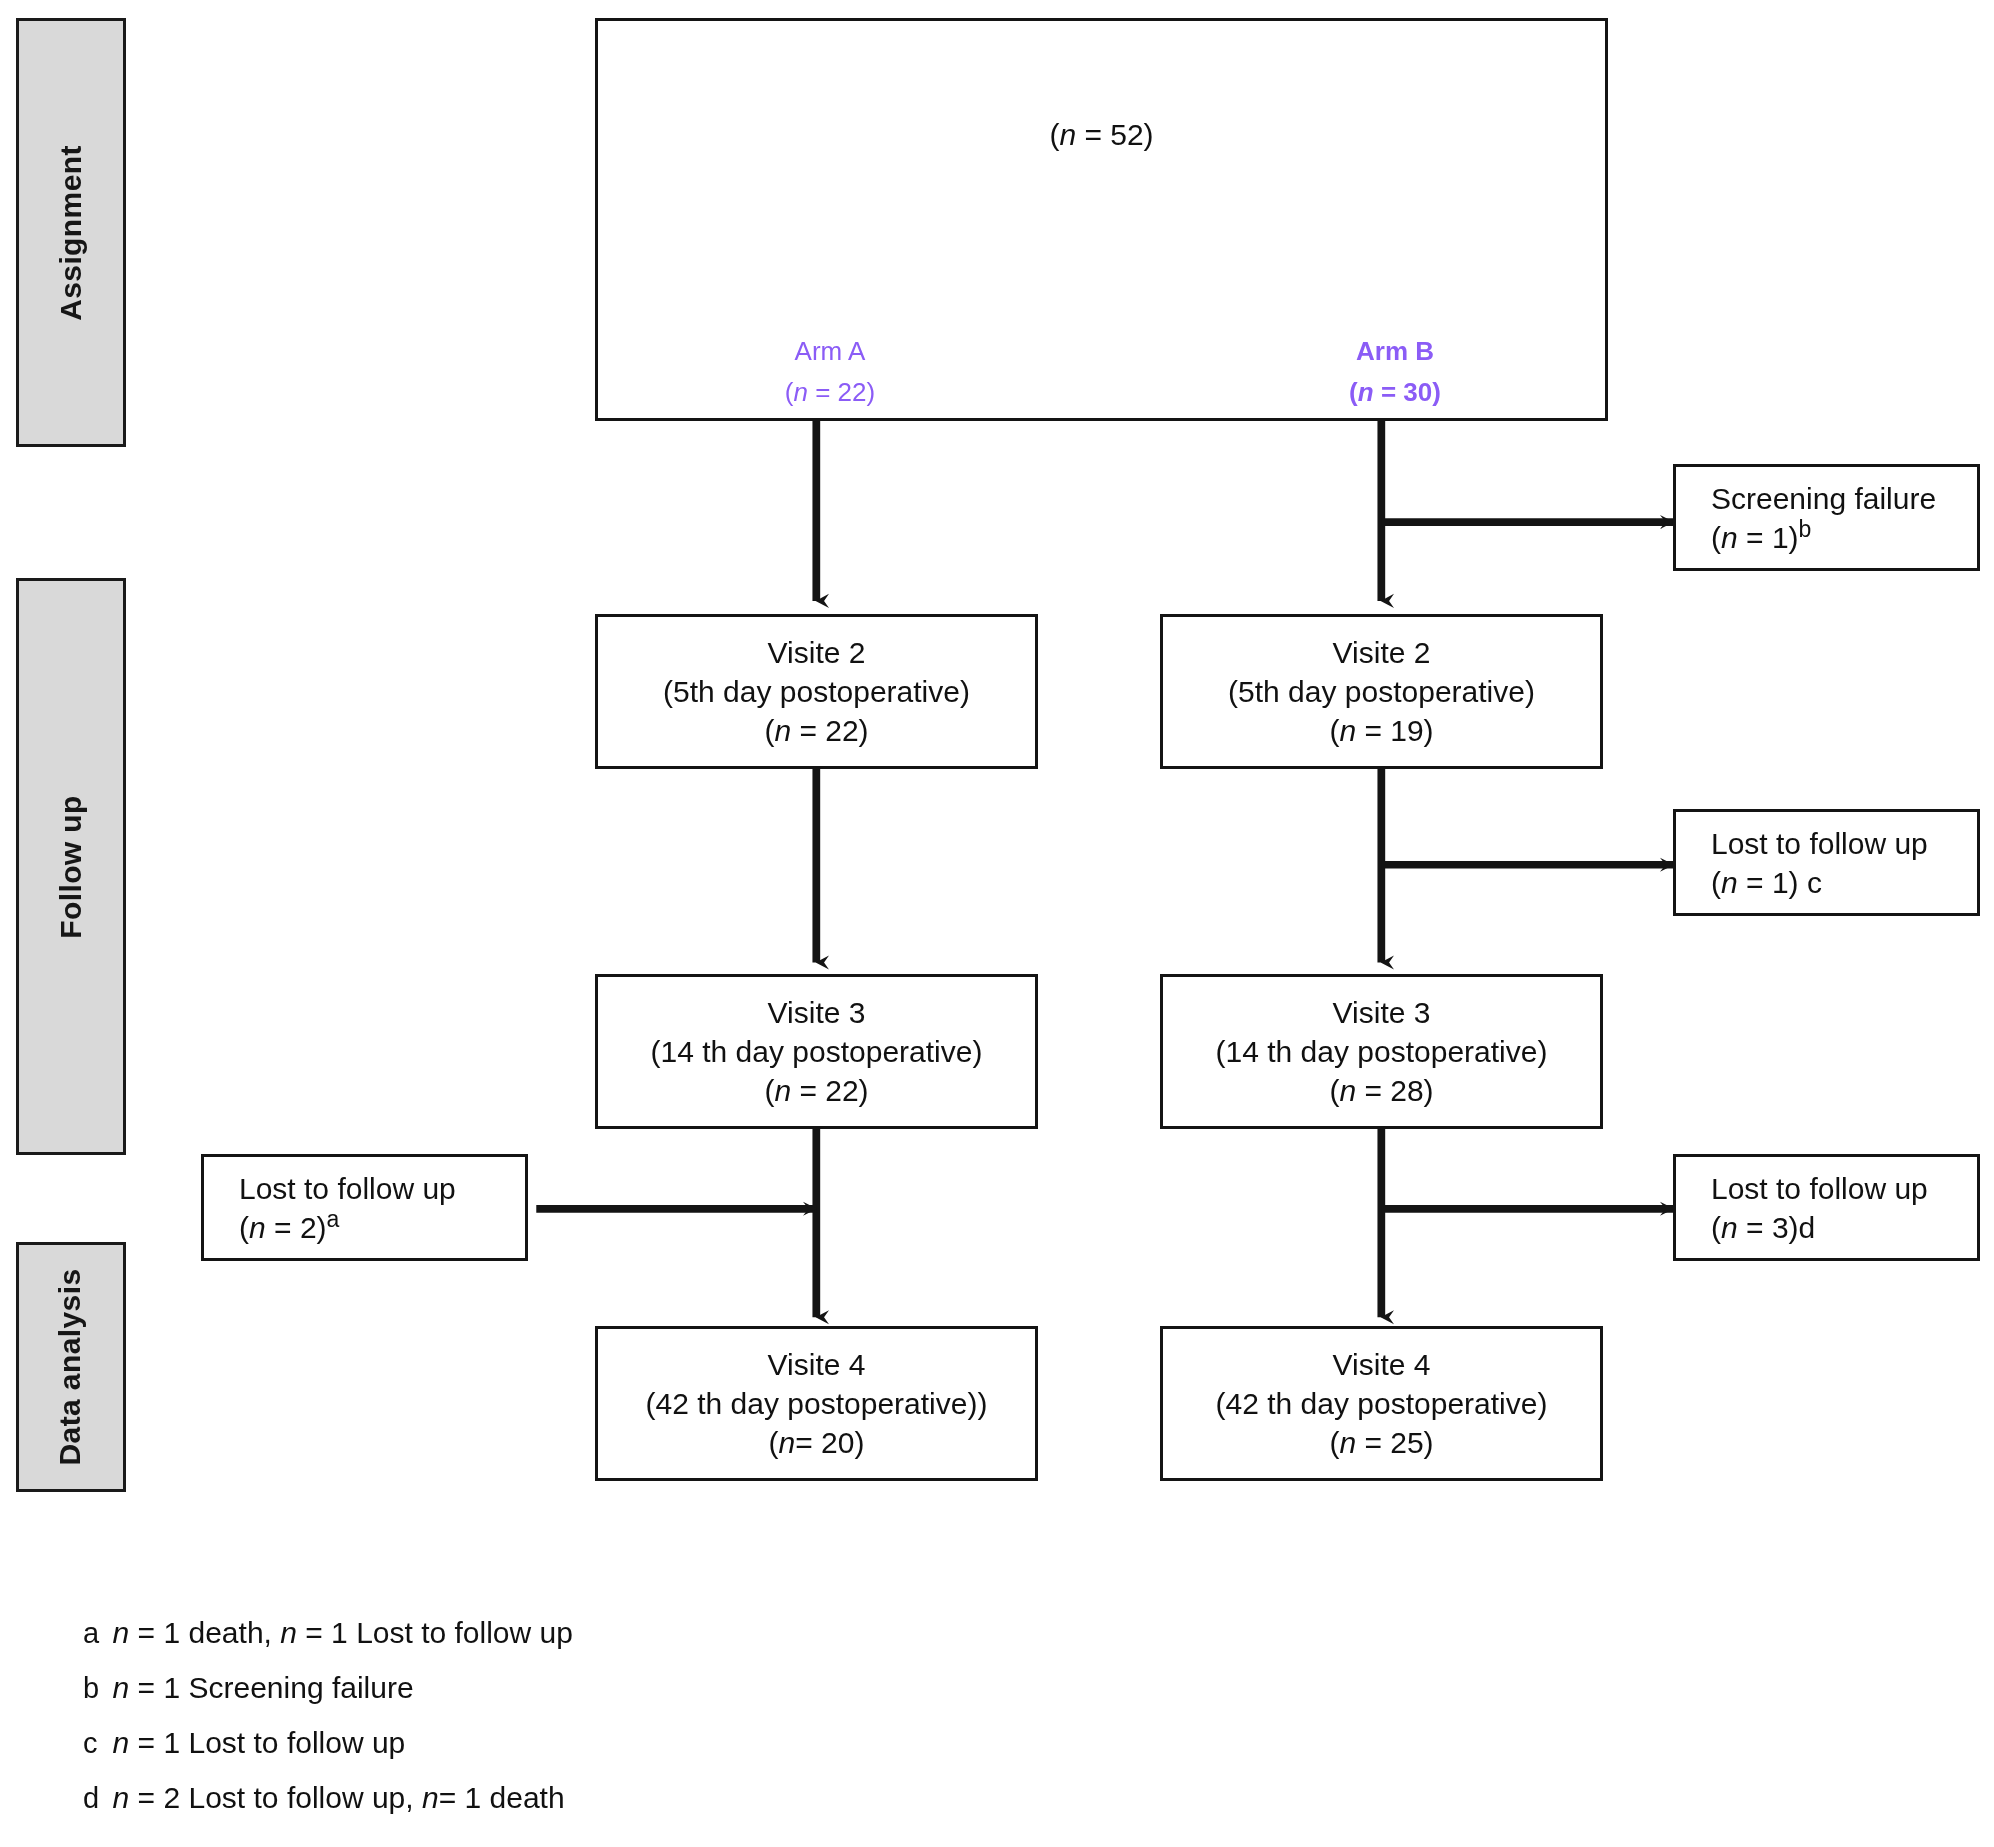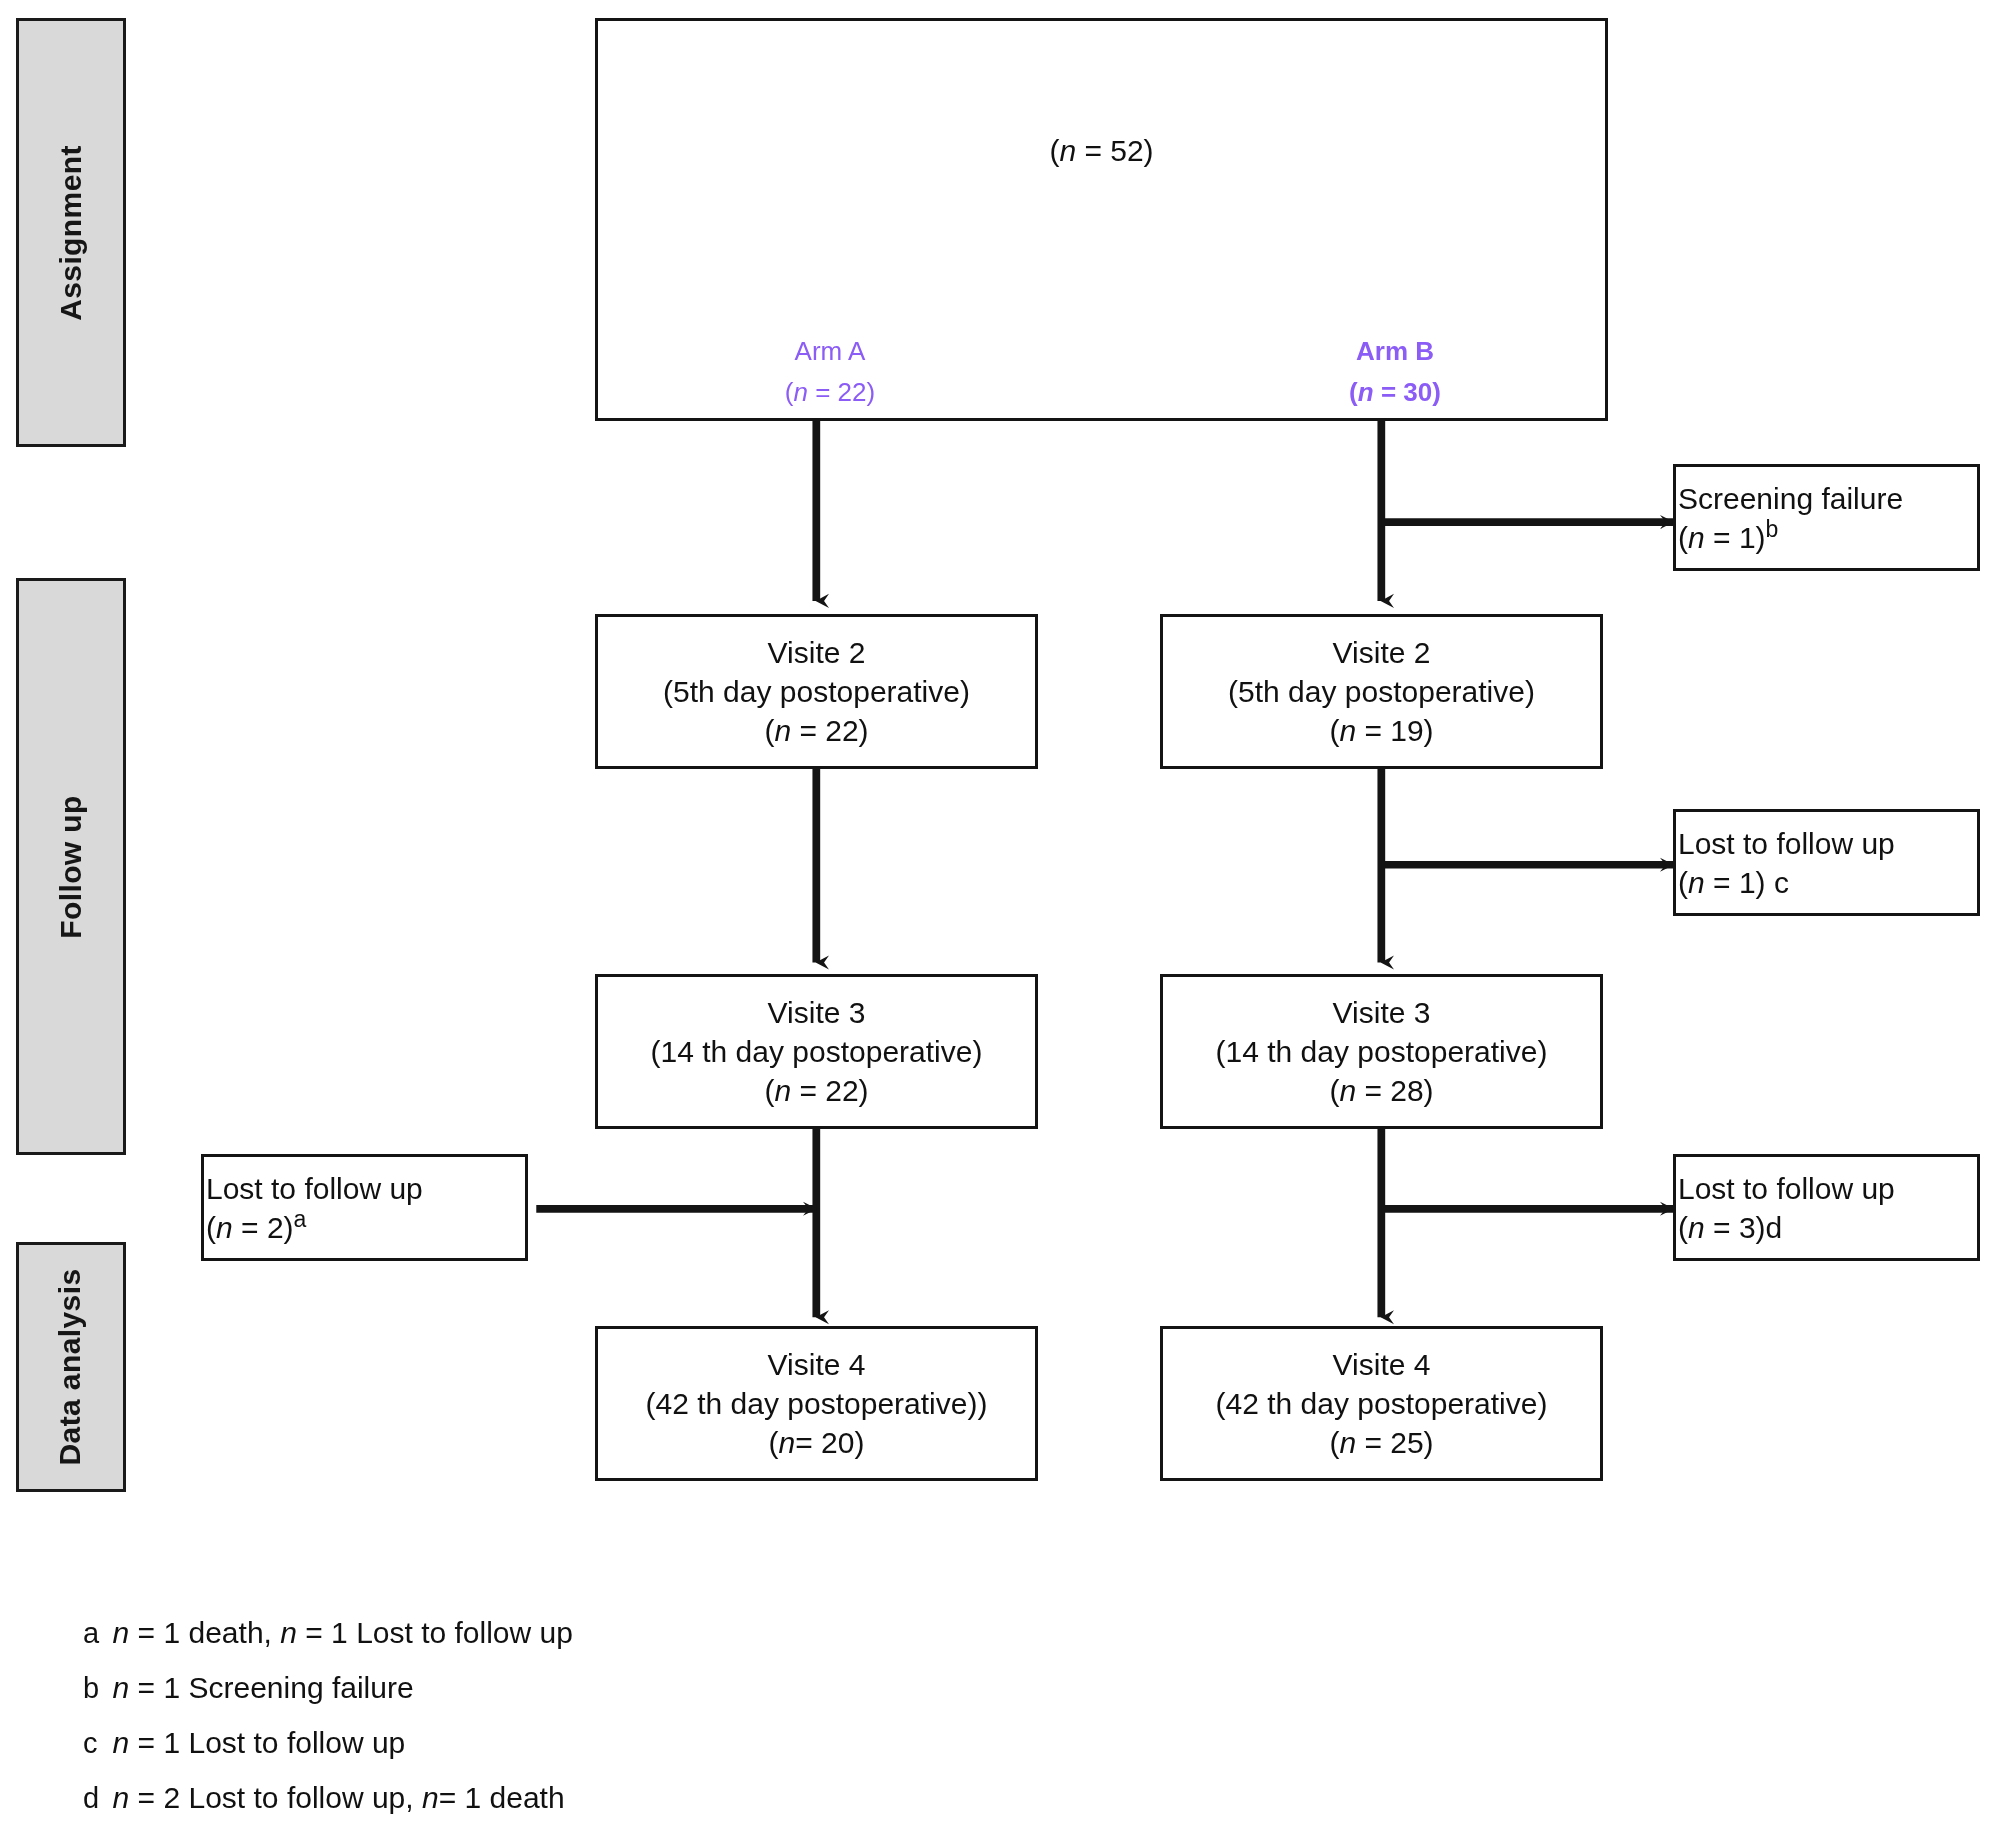--- a/index.html
+++ b/index.html
@@ -59,21 +59,21 @@
     line-height: 1.30;
     white-space: nowrap;
     text-align: center;
     color: #111111;
   }
   .fbox.left-align {
     align-items: flex-start;
   }
   .fbox.left-align .line {
     text-align: left;
-    padding-left: 2px;
+    padding-left: 35px;
   }
 
   
   #box-visite1 {
     display: block;
   }
   .v1-line {
     position: absolute;
     font-size: 30px;
     white-space: nowrap;
@@ -180,21 +180,21 @@
     <span class="stage-text">Follow up</span>
   </div>
 
   <div class="stage-band" style="left:15.5px; top:1242px; width:110px; height:250px;">
     <span class="stage-text">Data analysis</span>
   </div>
 
   <div class="fbox" id="box-visite1" style="left:595px; top:18.3px; width:1013px; height:403px;">
 
 
-    <div class="v1-line v1-center" style="top:113px;">(<span class="n-it">n</span><span> = 52)</span></div>
+    <div class="v1-line v1-center" style="top:97px;">(<span class="n-it">n</span><span> = 52)</span></div>
 
 
     <div class="arm-block" style="left:725px; top:310px; width:204px; transform:translateX(-595px);">
       <div>Arm A</div>
       <div>(<span class="n-it">n</span><span> = 22)</span></div>
     </div>
 
     <div class="arm-block" style="left:1290px; top:310px; width:204px; transform:translateX(-595px);font-weight:bold;">
       <div>Arm B</div>
       <div>(<span class="n-it">n</span><span> = 30)</span></div>

